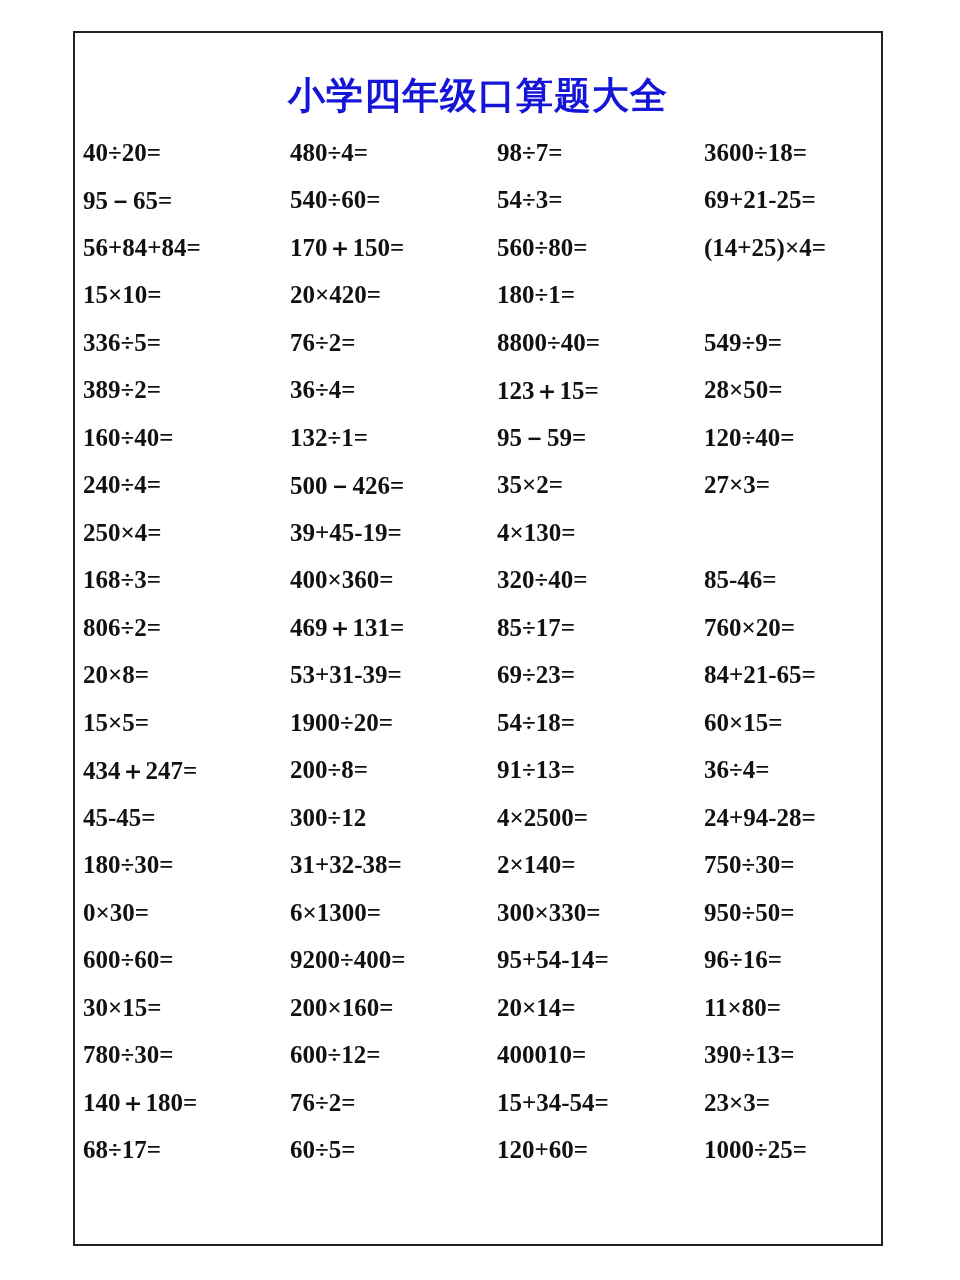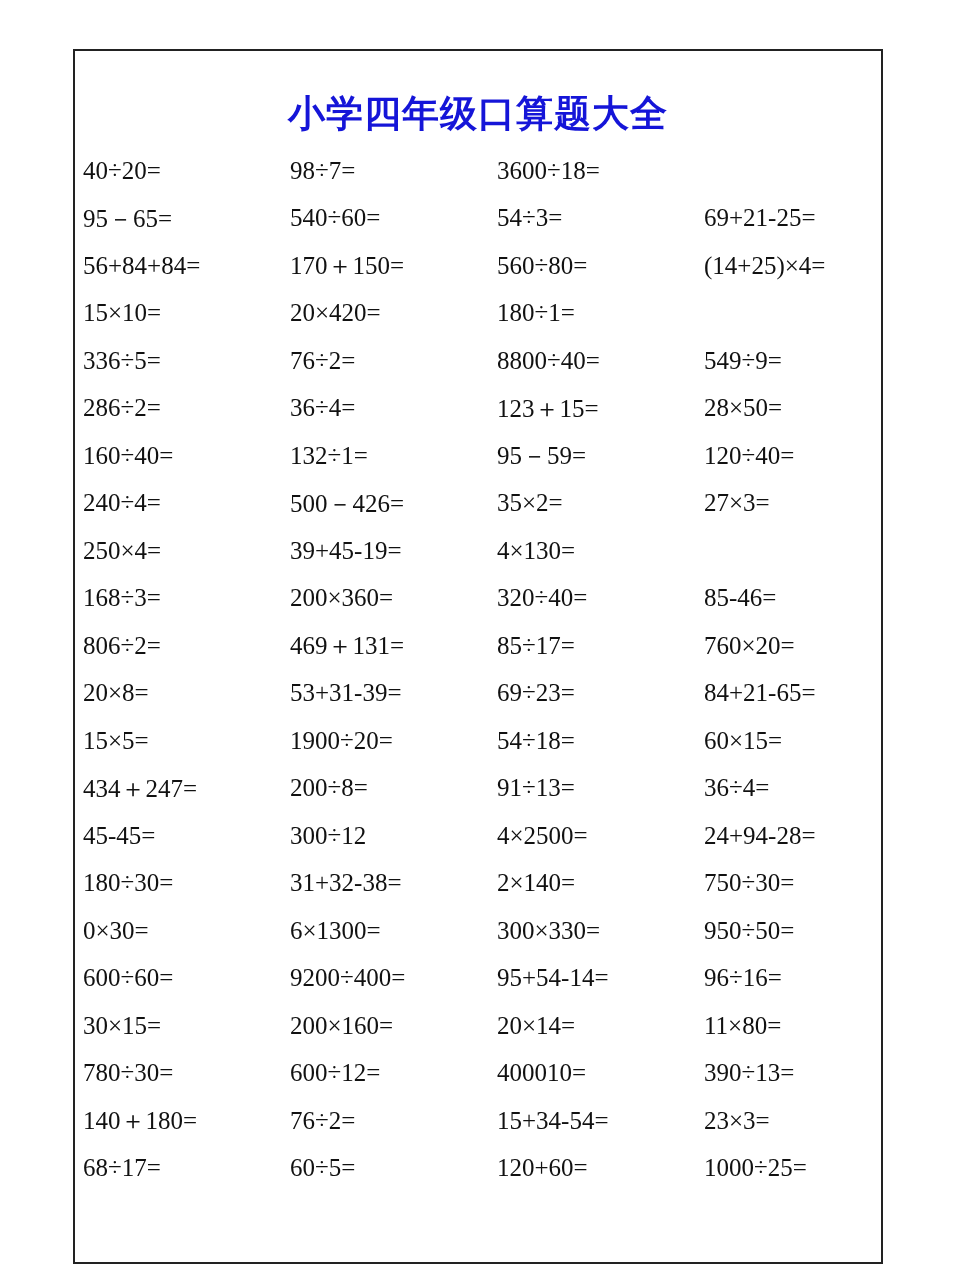--- a/index.html
+++ b/index.html
@@ -10,21 +10,21 @@
     body {
       width: 960px;
       height: 1280px;
       position: relative;
       overflow: hidden;
       font-family: "DejaVu Serif", "Liberation Serif", serif;
     }
     .sheet {
       position: absolute;
       left: 73px;
-      top: 49px;
+      top: 31px;
       width: 810px;
       height: 1215px;
       border: 2px solid #222222;
       box-sizing: border-box;
       background: #ffffff;
     }
     .title {
       position: absolute;
       left: 0;
       right: 0;
@@ -35,20 +35,21 @@
       font-weight: bold;
       color: #1515d8;
       letter-spacing: 1px;
       line-height: 50px;
     }
     .grid {
       position: absolute;
       left: 8px;
       top: 96px;
       width: 800px;
+      font-weight: bold;
     }
     .row {
       display: flex;
       height: 47.5px;
       align-items: center;
     }
     .cell {
       width: 207px;
       flex: 0 0 207px;
       font-family: "Liberation Serif", "DejaVu Serif", serif;
@@ -59,20 +60,21 @@
     }
   </style>
 </head>
 <body>
 
 <div class="sheet">
   <div class="title">小学四年级口算题大全</div>
   <div class="grid" id="grid">
       <div class="row">
         <div class="cell">40÷20=</div>
+        <div class="cell">480÷4=</div>
         <div class="cell">98÷7=</div>
         <div class="cell">3600÷18=</div>
       </div>
       <div class="row">
         <div class="cell">95－65=</div>
         <div class="cell">540÷60=</div>
         <div class="cell">54÷3=</div>
         <div class="cell">69+21-25=</div>
       </div>
       <div class="row">
@@ -86,21 +88,21 @@
         <div class="cell">20×420=</div>
         <div class="cell">180÷1=</div>
       </div>
       <div class="row">
         <div class="cell">336÷5=</div>
         <div class="cell">76÷2=</div>
         <div class="cell">8800÷40=</div>
         <div class="cell">549÷9=</div>
       </div>
       <div class="row">
-        <div class="cell">286÷2=</div>
+        <div class="cell">389÷2=</div>
         <div class="cell">36÷4=</div>
         <div class="cell">123＋15=</div>
         <div class="cell">28×50=</div>
       </div>
       <div class="row">
         <div class="cell">160÷40=</div>
         <div class="cell">132÷1=</div>
         <div class="cell">95－59=</div>
         <div class="cell">120÷40=</div>
       </div>
@@ -110,21 +112,21 @@
         <div class="cell">35×2=</div>
         <div class="cell">27×3=</div>
       </div>
       <div class="row">
         <div class="cell">250×4=</div>
         <div class="cell">39+45-19=</div>
         <div class="cell">4×130=</div>
       </div>
       <div class="row">
         <div class="cell">168÷3=</div>
-        <div class="cell">200×360=</div>
+        <div class="cell">400×360=</div>
         <div class="cell">320÷40=</div>
         <div class="cell">85-46=</div>
       </div>
       <div class="row">
         <div class="cell">806÷2=</div>
         <div class="cell">469＋131=</div>
         <div class="cell">85÷17=</div>
         <div class="cell">760×20=</div>
       </div>
       <div class="row">

